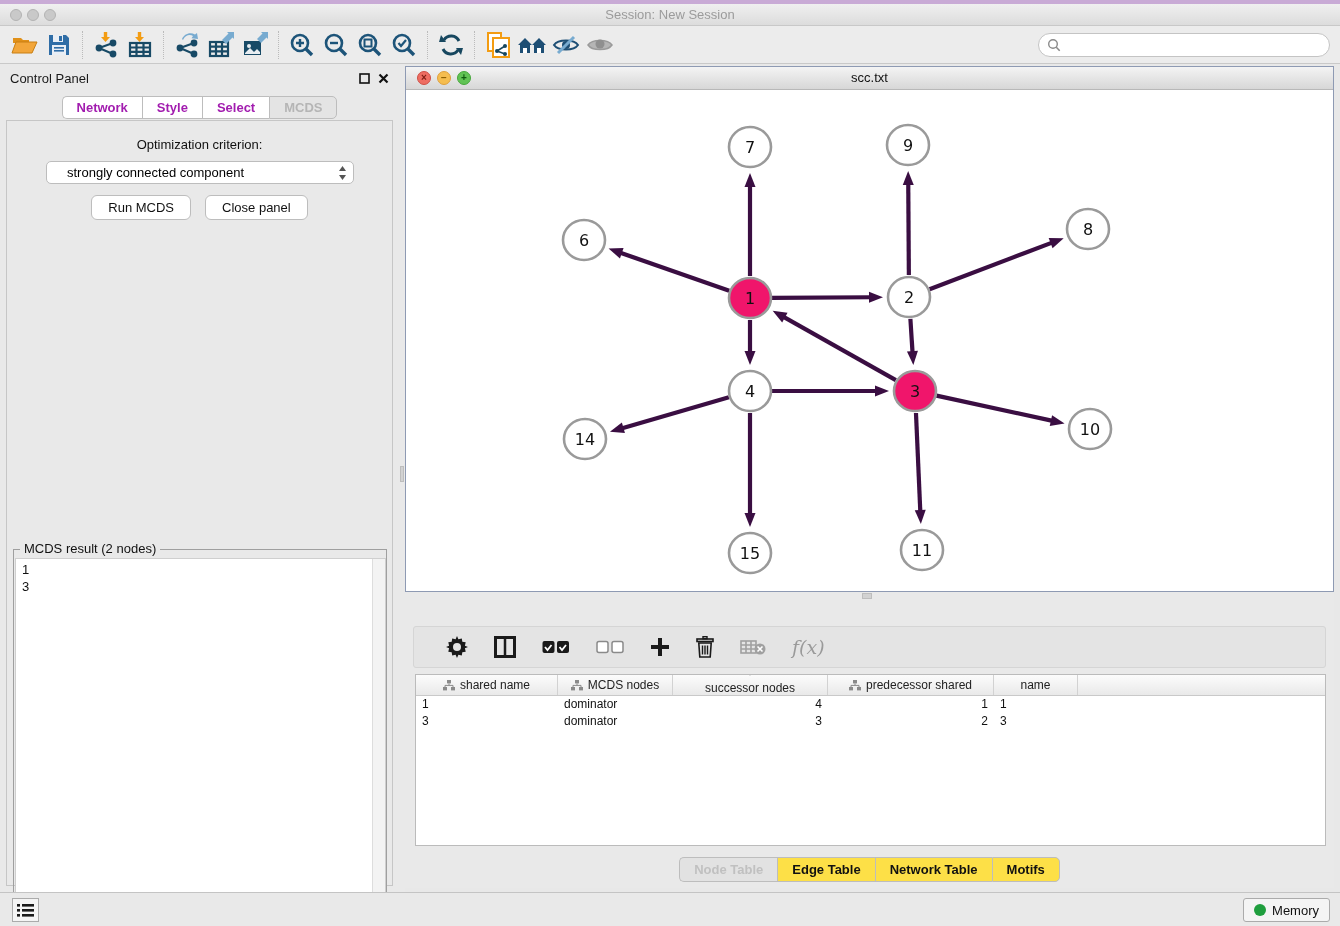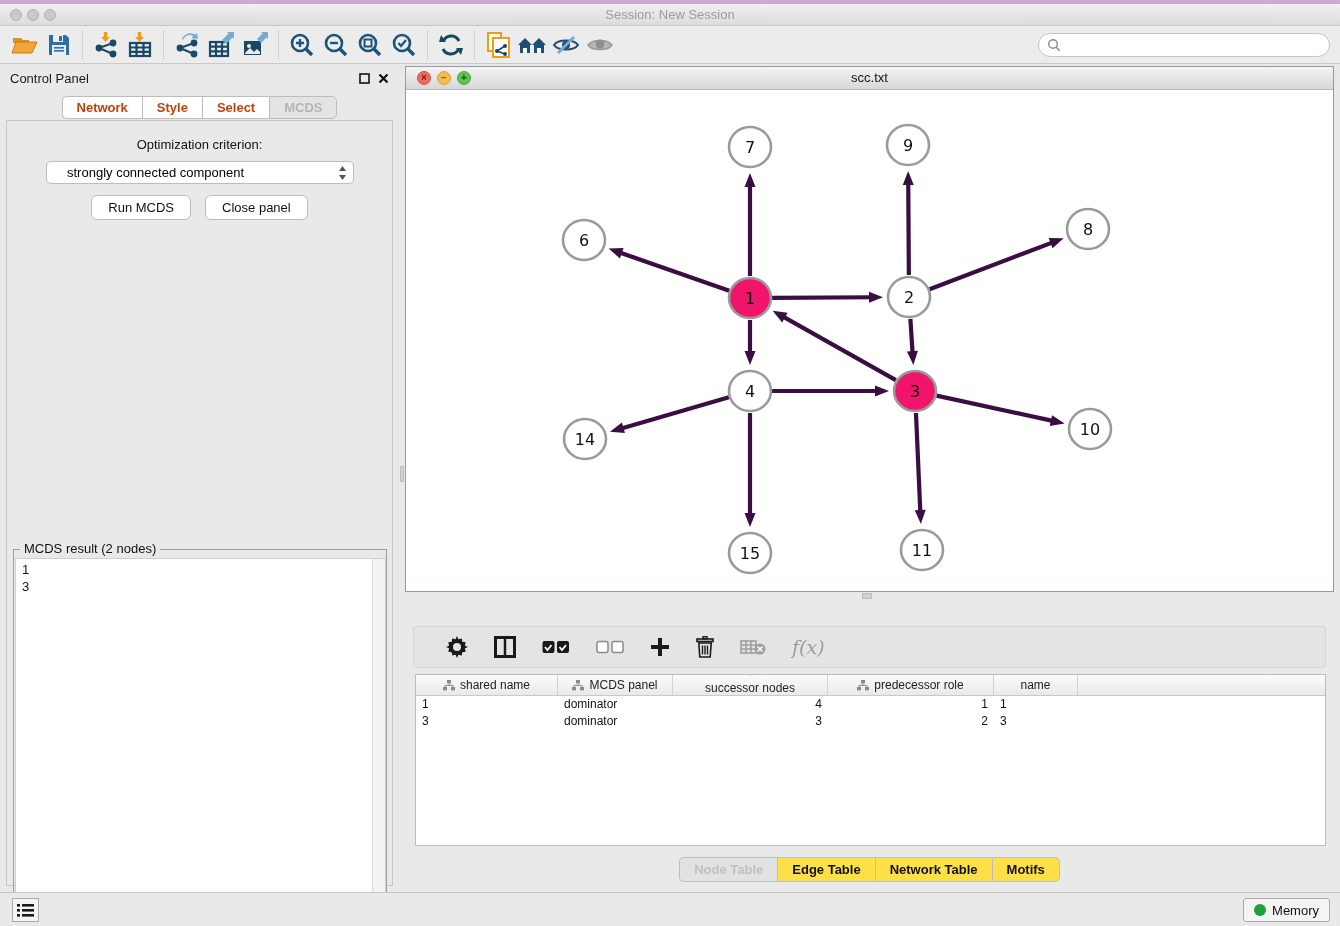--- a/index.html
+++ b/index.html
@@ -16,21 +16,21 @@
   .tb-sep { width:1px; height:28px; border-left:1px dotted #bbb; margin:0 6px; }
   .search-wrap { position:absolute; right:10px; top:33px; width:292px; height:24px; background:#fff; border:1px solid #c4c4c4; border-radius:12px; display:flex; align-items:center; padding-left:8px; }
   .search-wrap input { border:none; outline:none; flex:1; font-size:12px; background:transparent; margin-left:4px; }
 
   
   .control-panel { left:0; top:64px; width:399px; height:828px; background:#e9e9e9; }
   .panel-head { height:28px; display:flex; align-items:center; padding:0 10px; }
   .panel-title { font-size:13px; color:#1a1a1a; flex:1; }
   .panel-head-icons { display:flex; gap:8px; align-items:center; }
   .seg-tabs { display:flex; justify-content:center; margin-top:4px; }
-  .seg { border:1px solid #bdbdbd; background:#fff; font-size:13px; font-weight:bold; color:#c2410c; padding:3px 14px; border-right:none; }
+  .seg { border:1px solid #bdbdbd; background:#fff; font-size:13px; font-weight:bold; color:#a21caf; padding:3px 14px; border-right:none; }
   .seg:first-child { border-radius:5px 0 0 5px; }
   .seg:last-child { border-radius:0 5px 5px 0; border-right:1px solid #bdbdbd; }
   .seg.disabled { background:#e4e4e4; color:#b5b5b5; }
   .cp-content { position:absolute; left:6px; top:56px; width:387px; height:766px; border:1px solid #c6c6c6; background:#e9e9e9; }
   .opt-label { text-align:center; margin-top:16px; font-size:13px; color:#111; }
   .select-box { position:absolute; left:39px; top:40px; width:308px; height:23px; background:#fff; border:1px solid #bdbdbd; border-radius:5px; display:flex; align-items:center; padding:0 6px 0 20px; font-size:13px; }
   .select-box .sel-text { flex:1; }
   .btn-row { position:absolute; left:0; top:74px; width:100%; display:flex; justify-content:center; gap:14px; }
   .mac-btn { background:#fff; border:1px solid #bdbdbd; border-radius:6px; font-size:13px; padding:4px 16px; color:#111; }
   .fieldset { position:absolute; left:6px; top:428px; width:374px; height:380px; border:1px solid #9f9f9f; }
@@ -473,39 +473,39 @@
           </svg>
           <span>shared name</span>
         </div>
         <div class="g-hcell" style="width: 115px;">
           <svg width="12" height="11" viewBox="0 0 12 11">
             <rect x="4" y="0" width="4" height="3.4" fill="#8a8a8a"></rect>
             <rect x="0" y="7" width="4" height="3.4" fill="#8a8a8a"></rect>
             <rect x="8" y="7" width="4" height="3.4" fill="#8a8a8a"></rect>
             <path d="M6 3.4v2M2 7V5.4h8V7" stroke="#8a8a8a" fill="none"></path>
           </svg>
-          <span>MCDS panel</span>
+          <span>MCDS nodes</span>
         </div>
         <div class="g-hcell" style="width: 155px; flex-direction: column;">
           <svg width="12" height="11" viewBox="0 0 12 11">
             <rect x="4" y="0" width="4" height="3.4" fill="#8a8a8a"></rect>
             <rect x="0" y="7" width="4" height="3.4" fill="#8a8a8a"></rect>
             <rect x="8" y="7" width="4" height="3.4" fill="#8a8a8a"></rect>
             <path d="M6 3.4v2M2 7V5.4h8V7" stroke="#8a8a8a" fill="none"></path>
           </svg>
           <span>successor nodes</span>
         </div>
         <div class="g-hcell" style="width: 166px;">
           <svg width="12" height="11" viewBox="0 0 12 11">
             <rect x="4" y="0" width="4" height="3.4" fill="#8a8a8a"></rect>
             <rect x="0" y="7" width="4" height="3.4" fill="#8a8a8a"></rect>
             <rect x="8" y="7" width="4" height="3.4" fill="#8a8a8a"></rect>
             <path d="M6 3.4v2M2 7V5.4h8V7" stroke="#8a8a8a" fill="none"></path>
           </svg>
-          <span>predecessor role</span>
+          <span>predecessor shared</span>
         </div>
         <div class="g-hcell" style="width: 84px;">
           <span>name</span>
         </div>
       </div>
     <div id="table-body">
         <div class="g-row">
           <div class="g-cell" style="width: 142px; text-align: left;">1</div>
           <div class="g-cell" style="width: 115px; text-align: left;">dominator</div>
           <div class="g-cell" style="width: 155px; text-align: right;">4</div>

